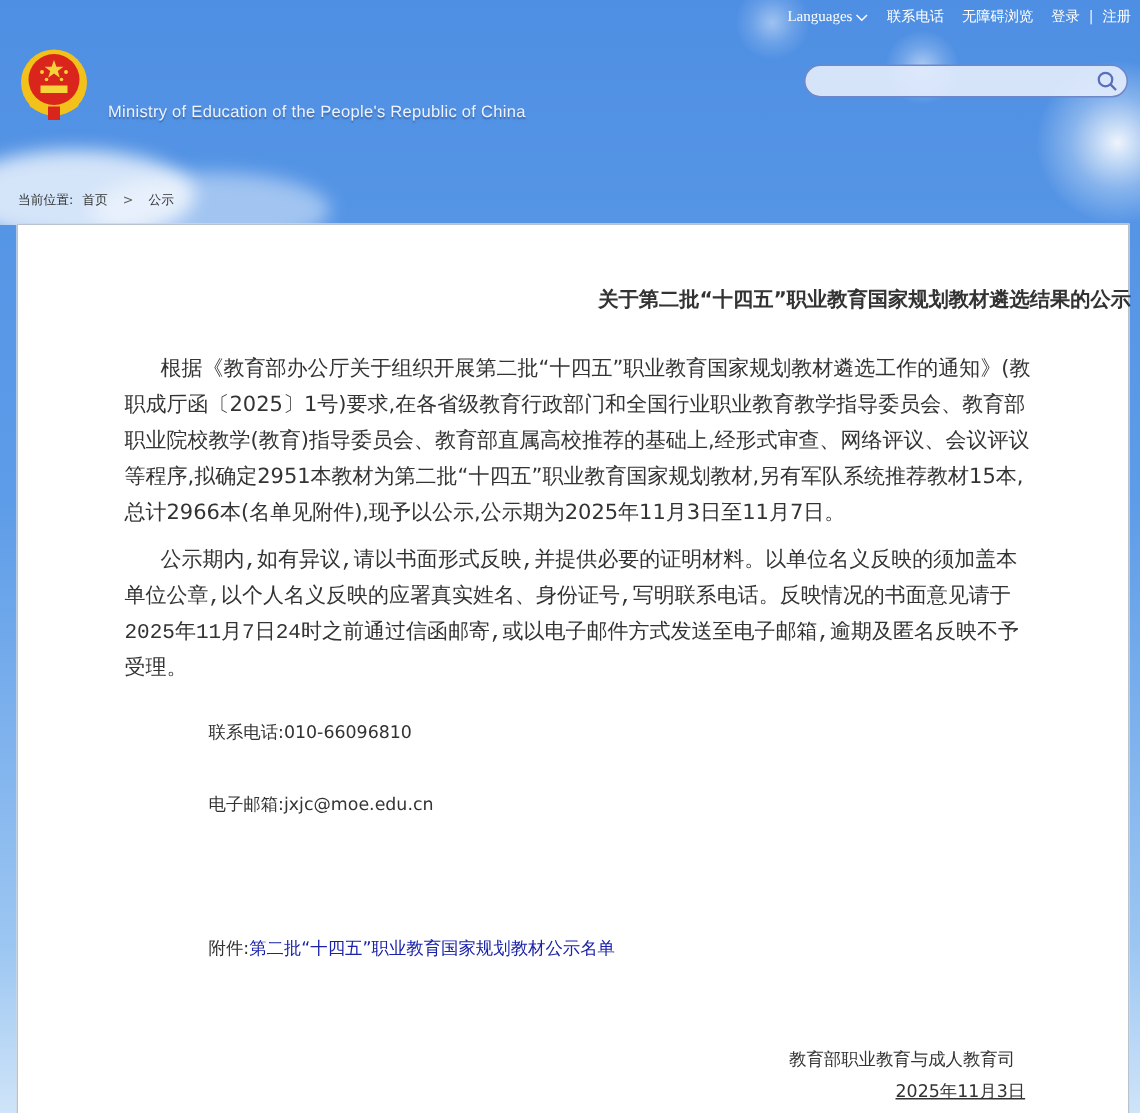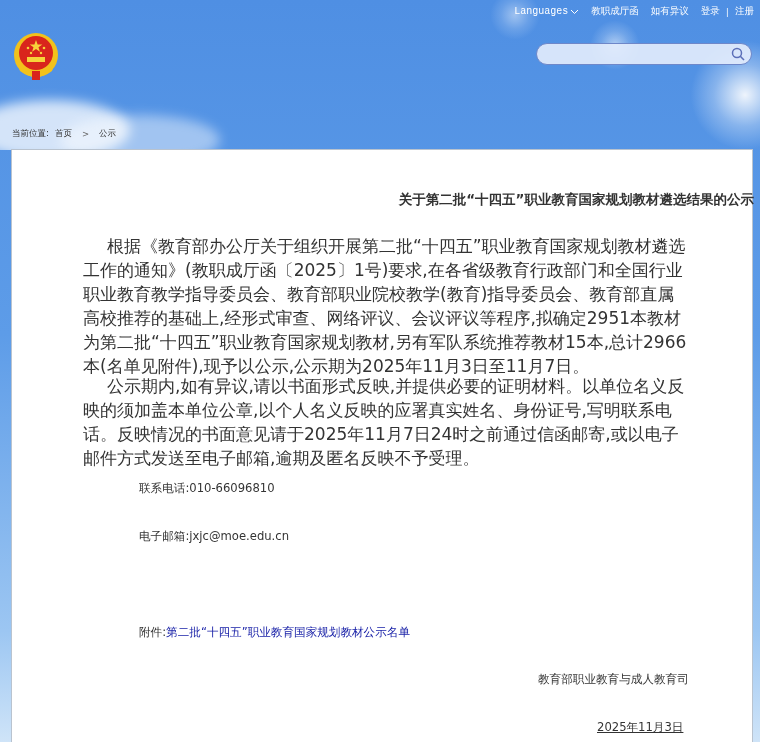--- a/index.html
+++ b/index.html
@@ -11,31 +11,31 @@
   .header { position:absolute; left:0; top:0; width:760px; height:150px; overflow:hidden; }
   .cloud { position:absolute; border-radius:50%; background:rgba(255,255,255,0.75); filter:blur(6px); }
   .dandelion { position:absolute; border-radius:50%; background:radial-gradient(circle, rgba(255,255,255,0.9) 0%, rgba(255,255,255,0.3) 40%, rgba(255,255,255,0) 70%); }
   .emblem { position:absolute; left:12px; top:31px; width:48px; height:50px; }
   .site-title { position:absolute; left:71px; top:30px; color:#f4f8ff; font-size:29px; font-weight:bold; letter-spacing:1px;
     text-shadow: 1px 2px 2px rgba(30,60,120,0.6); white-space:nowrap; }
   .site-subtitle { position:absolute; left:72px; top:69px; color:#eef4ff; font-size:11px; white-space:nowrap;
     font-family: "Liberation Sans", sans-serif; text-shadow: 0 1px 1px rgba(30,60,120,0.5); letter-spacing:0.2px; }
   .topnav { position:absolute; right:6px; top:5px; display:flex; align-items:center; gap:12px; font-size:9.5px; color:#fff; }
   .topnav span { cursor:pointer; white-space:nowrap; }
-  .topnav .lang { display:flex; align-items:center; gap:2px; font-family:Liberation Mono, monospace; font-size:10px; }
+  .topnav .lang { display:flex; align-items:center; gap:2px; font-family:Liberation Serif, serif; font-size:10px; }
   .topnav .sep { margin:0 -6px; opacity:0.9; }
   .search { position:absolute; left:536px; top:43px; width:216px; height:22px; border-radius:12px;
     background:rgba(226,236,252,0.92); border:1px solid #6e87c9; box-sizing:border-box; }
   .search input { position:absolute; left:10px; top:2px; width:180px; height:16px; border:none; background:transparent; outline:none; font-size:11px; }
   .search .icon { position:absolute; right:6px; top:3px; width:14px; height:14px; }
   .breadcrumb { position:absolute; left:12px; top:128px; font-size:8.5px; color:#333; display:flex; gap:6px; align-items:center; }
   .breadcrumb span { white-space:nowrap; }
   .content { position:absolute; left:11px; top:149px; width:742px; height:600px; background:#fff; border:1px solid #b9c3cf; box-sizing:border-box; }
   .article-title { position:absolute; left:0; width:742px; top:41px; text-align:right; font-size:13.5px; font-weight:bold; color:#333; }
-  .para { position:absolute; left:71px; width:604px; font-size:17px; color:#333; line-height:24px; text-indent:24px; margin:0; }
+  .para { position:absolute; left:71px; width:604px; font-size:14px; color:#333; line-height:24px; text-indent:24px; margin:0; }
   .line { position:absolute; left:95px; font-size:11.6px; color:#333; white-space:nowrap;margin-left:32px; }
   .line a { color:#1a22a8; text-decoration:none; }
   .right { position:absolute; font-size:11.6px; color:#333; white-space:nowrap; }
 </style>
 </head>
 <body>
 
 <div class="header">
   <div class="cloud" style="left:-30px;top:100px;width:160px;height:60px;"></div>
   <div class="cloud" style="left:60px;top:115px;width:160px;height:50px;opacity:0.6"></div>
@@ -48,30 +48,31 @@
     <circle cx="24" cy="22" r="17" fill="#d9251c"></circle>
     <polygon points="24,9 25.6,13.5 30.3,13.5 26.5,16.3 27.9,20.8 24,18 20.1,20.8 21.5,16.3 17.7,13.5 22.4,13.5" fill="#f7d33a"></polygon>
     <circle cx="16" cy="17" r="1.3" fill="#f7d33a"></circle>
       <circle cx="32" cy="17" r="1.3" fill="#f7d33a"></circle>
     <circle cx="19" cy="22" r="1.2" fill="#f7d33a"></circle>
       <circle cx="29" cy="22" r="1.2" fill="#f7d33a"></circle>
     <rect x="15" y="26" width="18" height="5" fill="#f7d33a"></rect>
     <path d="M6 34 Q24 50 42 34 L40 40 Q24 52 8 40 Z" fill="#f2c21b"></path>
     <rect x="20" y="40" width="8" height="9" fill="#d9251c"></rect>
   </svg>
+  <div class="site-subtitle">Ministry of Education of the People's Republic of China</div>
 
   <div class="topnav">
     <span class="lang">
       <span>Languages</span>
       <svg width="9" height="6" viewBox="0 0 9 6">
           <polyline points="1,1 4.5,4.5 8,1" fill="none" stroke="#fff" stroke-width="1"></polyline>
         </svg>
     </span>
-    <span>教职成厅函</span>
-    <span>如有异议</span>
+    <span>联系电话</span>
+    <span>无障碍浏览</span>
     <span>登录</span>
     <span class="sep">|</span>
     <span>注册</span>
   </div>
 
   <div class="search">
     <input type="text" placeholder="" style="">
     <svg class="icon" viewBox="0 0 14 14">
       <circle cx="6" cy="6" r="4.5" fill="none" stroke="#5b6fb8" stroke-width="1.5"></circle>
       <line x1="9.3" y1="9.3" x2="13" y2="13" stroke="#5b6fb8" stroke-width="1.6"></line>
@@ -82,21 +83,21 @@
 <div class="breadcrumb">
   <span>当前位置:</span>
   <span>首页</span>
   <span style="margin:0 4px;color:#666">&gt;</span>
   <span>公示</span>
 </div>
 
 <div class="content">
   <div class="article-title">关于第二批“十四五”职业教育国家规划教材遴选结果的公示</div>
   <p class="para" style="top:84px;">根据《教育部办公厅关于组织开展第二批“十四五”职业教育国家规划教材遴选工作的通知》(教职成厅函〔2025〕1号)要求,在各省级教育行政部门和全国行业职业教育教学指导委员会、教育部职业院校教学(教育)指导委员会、教育部直属高校推荐的基础上,经形式审查、网络评议、会议评议等程序,拟确定2951本教材为第二批“十四五”职业教育国家规划教材,另有军队系统推荐教材15本,总计2966本(名单见附件),现予以公示,公示期为2025年11月3日至11月7日。</p>
-  <p class="para" style="top:224px;">公示期内,如有异议,请以书面形式反映,并提供必要的证明材料。以单位名义反映的须加盖本单位公章,以个人名义反映的应署真实姓名、身份证号,写明联系电话。反映情况的书面意见请于2025年11月7日24时之前通过信函邮寄,或以电子邮件方式发送至电子邮箱,逾期及匿名反映不予受理。</p>
+  <p class="para" style="top:212px;font-family:Liberation Mono, monospace;">公示期内,如有异议,请以书面形式反映,并提供必要的证明材料。以单位名义反映的须加盖本单位公章,以个人名义反映的应署真实姓名、身份证号,写明联系电话。反映情况的书面意见请于2025年11月7日24时之前通过信函邮寄,或以电子邮件方式发送至电子邮箱,逾期及匿名反映不予受理。</p>
   <div class="line" style="top:331px;">联系电话:010-66096810</div>
   <div class="line" style="top:379px;">电子邮箱:jxjc@moe.edu.cn</div>
   <div class="line" style="top:475px;">
     <span>附件:</span><a href="#">第二批“十四五”职业教育国家规划教材公示名单</a>
   </div>
-  <div class="right" style="top:522px; left:514px;margin-left:12px;">教育部职业教育与成人教育司</div>
+  <div class="right" style="top:549px; left:514px;">教育部职业教育与成人教育司</div>
   <div class="right" style="top:570px; left:585px;text-decoration:underline;">2025年11月3日</div>
 </div>
 
 </body></html>

